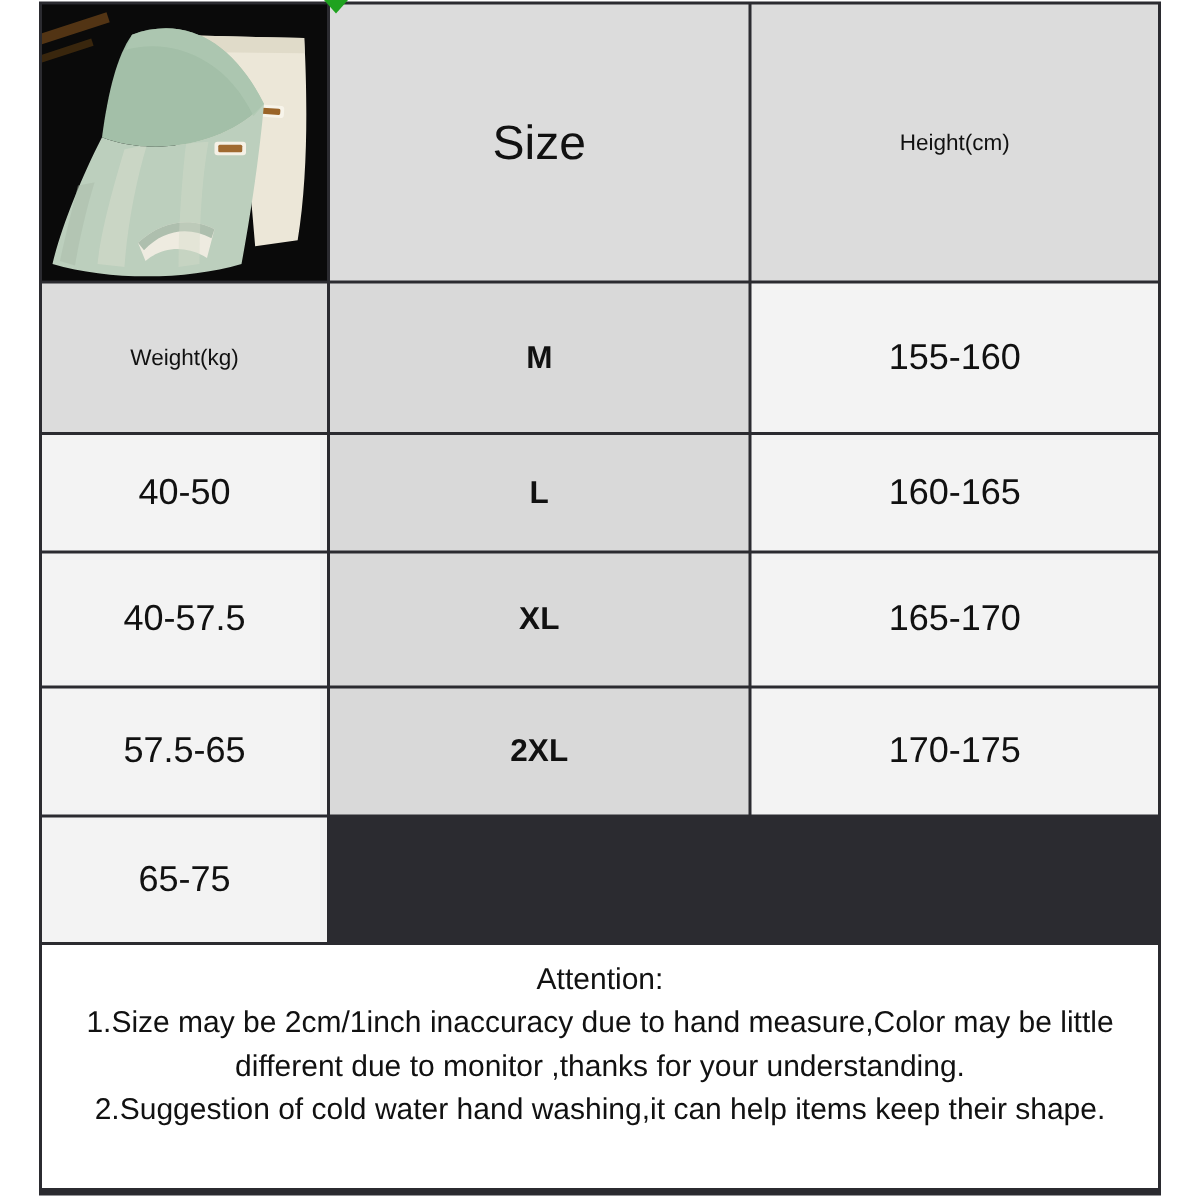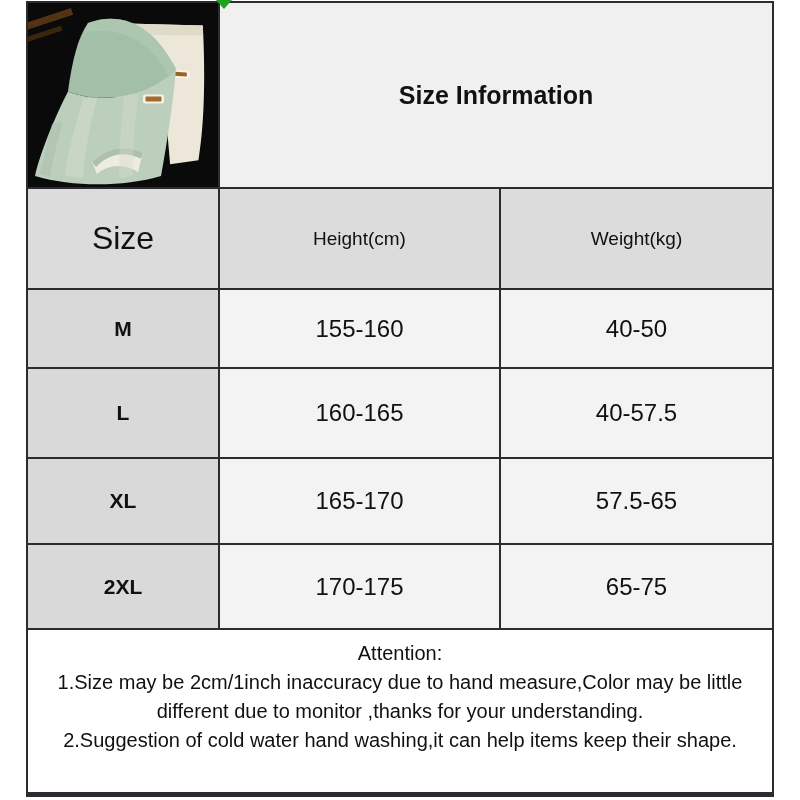--- a/index.html
+++ b/index.html
@@ -48,21 +48,21 @@
   .page-title {
     font-size: 25px;
     font-weight: bold;
     letter-spacing: 0px;
   }
   .head-cell {
     background: #dcdcdc;
     font-weight: normal;
   }
   .head-size { font-size: 32px; }
-  .head-col  { font-size: 19px; }
+  .head-col  { font-size: 15px; }
   .size-cell {
     background: #d9d9d9;
     font-weight: bold;
     font-size: 21px;
   }
   .data-cell {
     background: #f3f3f3;
     font-size: 24px;
     font-weight: normal;
   }
@@ -120,23 +120,20 @@
       <path d="M24 120 C20 136 15 156 12 170 L22 173 C25 155 30 134 35 118 Z" fill="#a9bca9" opacity="0.5"></path>
 
       <path d="M60 20 C95 7 127 24 148 66 C120 96 70 100 40 88 C44 58 50 34 60 20 Z" fill="#a3bfa8"></path>
       <path d="M60 20 C95 7 127 24 148 66 L141 74 C122 34 85 22 56 30 Z" fill="#aec8b2" opacity="0.8"></path>
 
       <rect x="115" y="91" width="21" height="9" rx="2" fill="#f5f1e6"></rect>
       <rect x="117.5" y="93" width="16" height="5" rx="1" fill="#a06a30"></rect>
     </svg>
   </div>
 
-  <div class="cell title-cell">
-    <span class="page-title">Size Information</span>
-  </div>
 
   <div class="cell head-cell head-size">Size</div>
   <div class="cell head-cell head-col">Height(cm)</div>
   <div class="cell head-cell head-col">Weight(kg)</div>
 
   <div class="cell size-cell">M</div>
   <div class="cell data-cell">155-160</div>
   <div class="cell data-cell">40-50</div>
 
   <div class="cell size-cell">L</div>

